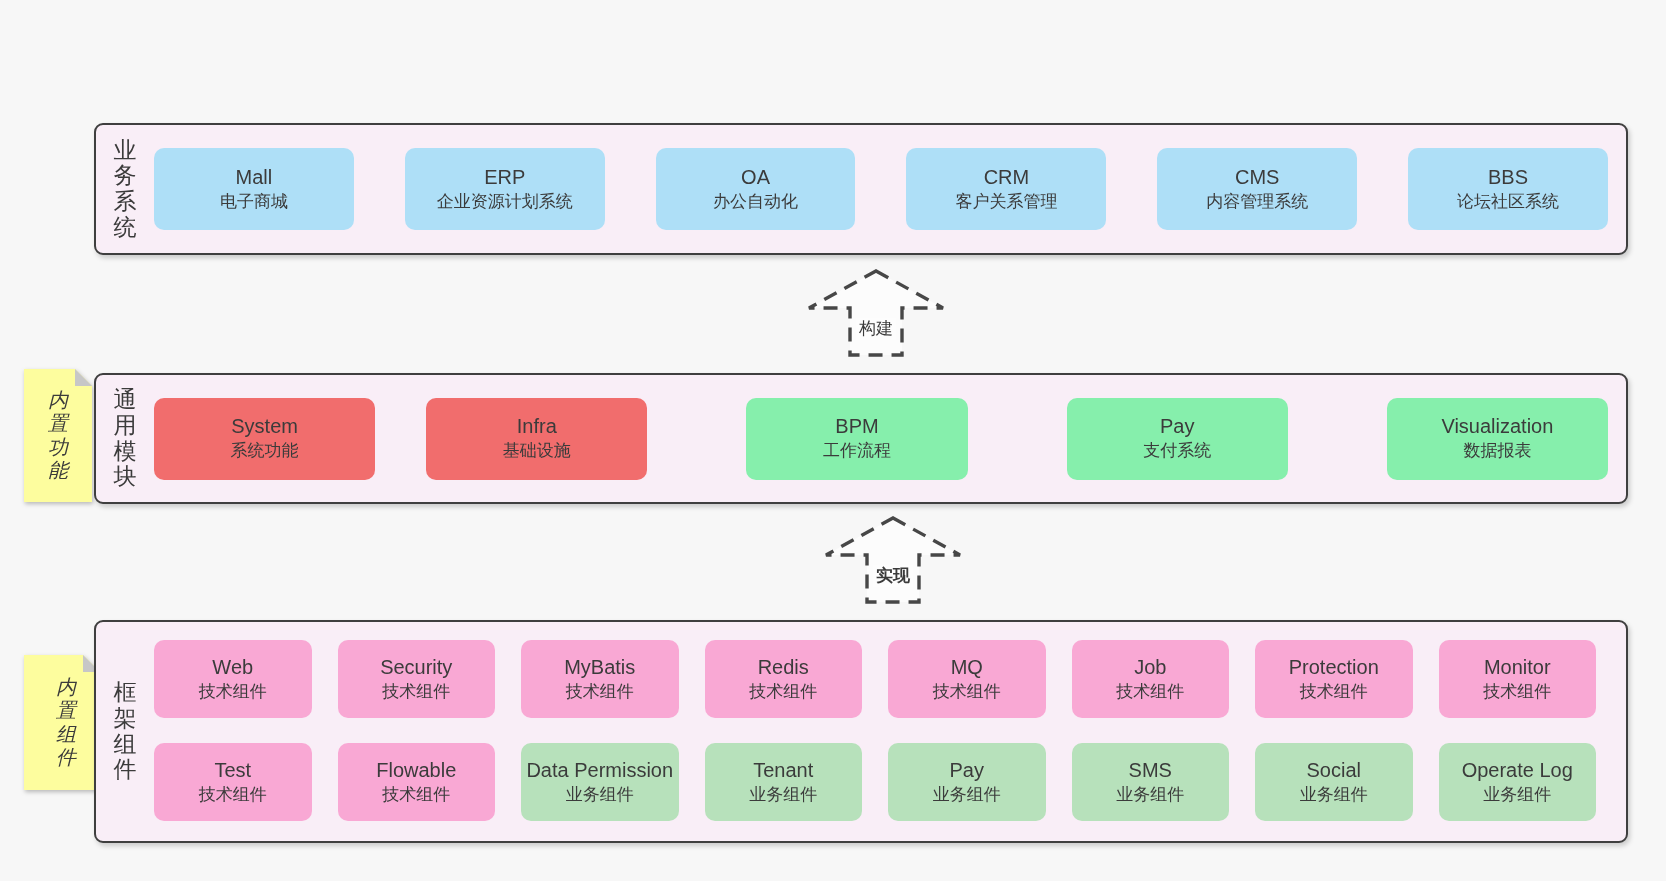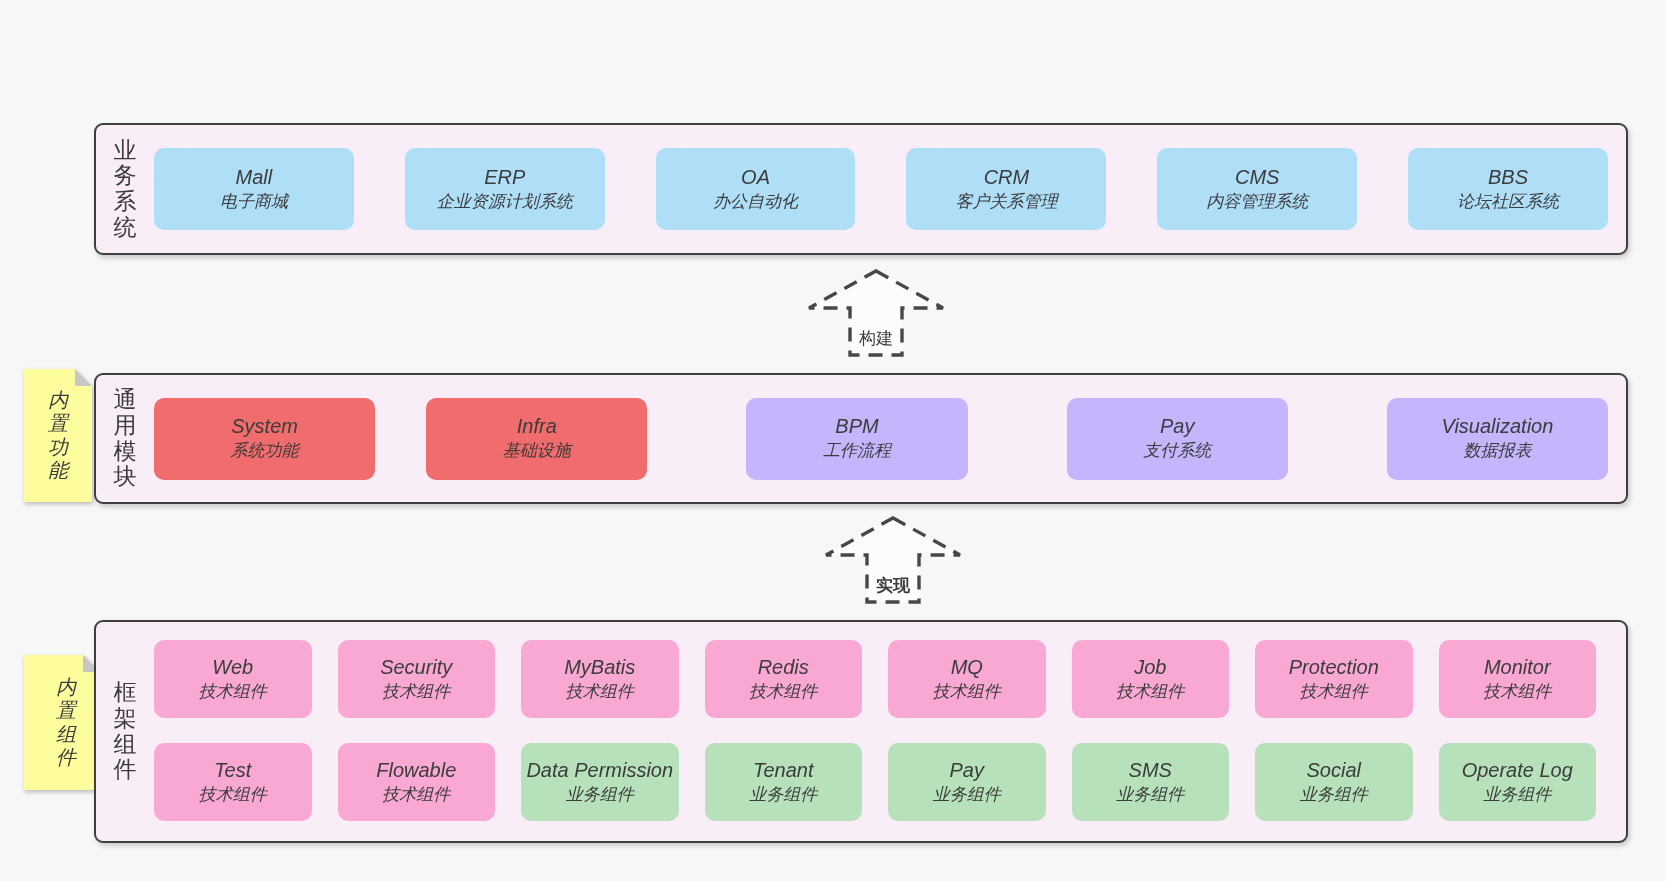--- a/index.html
+++ b/index.html
@@ -47,28 +47,27 @@
     flex:1; display:grid;
     grid-template-columns:repeat(8,1fr);
     column-gap:26px; row-gap:25px;
     padding:18px 30px 20px 0;
   }
   .box {
     border-radius:10px;
     display:flex; flex-direction:column;
     align-items:center; justify-content:center;
     text-align:center;
-    font-style:italic;
   }
   .box .en { font-size:20px; line-height:25px; }
   .box .zh { font-size:17px; line-height:24px; }
 
   .blue       { background:#aedff7; }
   .red        { background:#f16d6d; }
-  .pink       { background:#c4b5fd;margin-left:48px; }
+  .pink       { background:#86efac;margin-left:48px; }
   .green      { background:#f9a8d4; }
   .lightgreen { background:#b7e1bb; }
 
   
   .sticky {
     position:absolute; left:24px; width:68px; z-index:1;
     filter:drop-shadow(1px 2px 2px rgba(0,0,0,.25));
     font-style:italic;
   }
   #sticky-modules   { top:369px; height:133px; }
@@ -92,21 +91,21 @@
   .arrow { position:absolute; width:140px; height:90px; z-index:1; }
   #arrow-build     { left:806px; top:268px; }
   #arrow-implement { left:823px; top:515px;font-weight:bold; }
   .arrow svg { width:100%; height:100%; display:block; }
   .arrow path {
     fill:#fcfcfc;
     stroke:#474747; stroke-width:3.4;
     stroke-dasharray:14 9;
   }
   .arrow-label {
-    position:absolute; left:50%; top:60px;
+    position:absolute; left:50%; top:50px;
     transform:translateX(-50%);
     background:#fdfdfd; padding:0 3px;
     font-size:17px; line-height:22px;
     white-space:nowrap;
   }
 </style>
 </head>
 <body>
 
 <section class="layer" id="layer-business">

